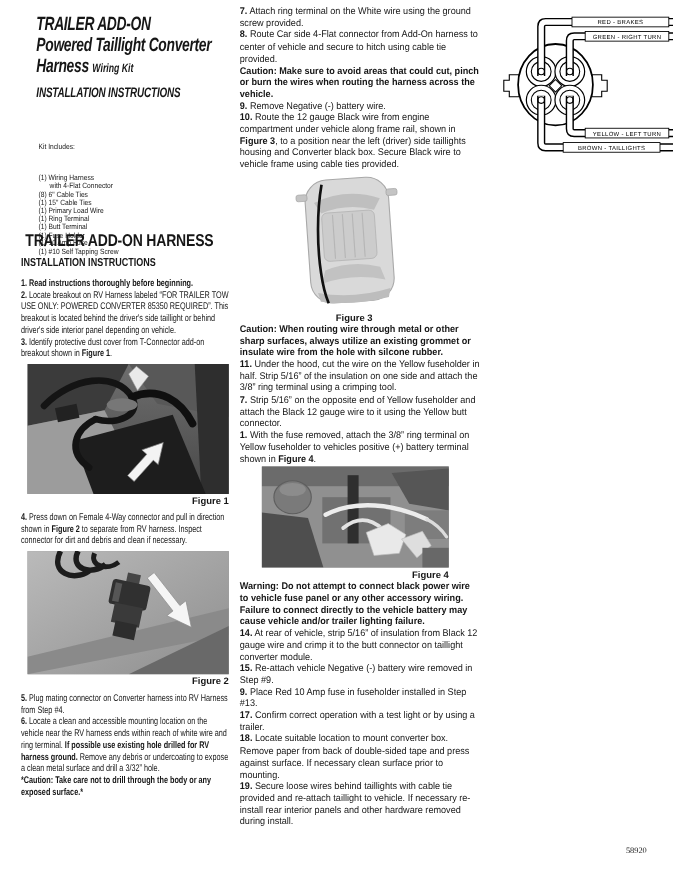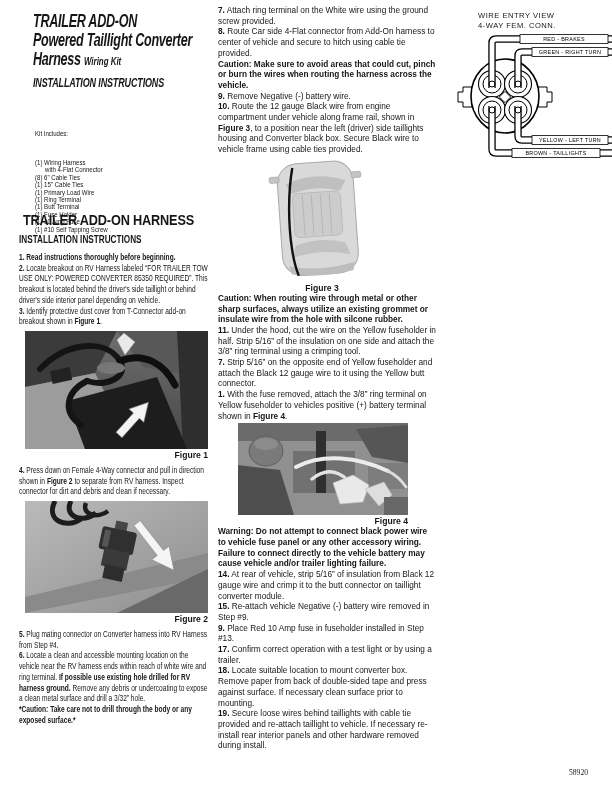--- a/index.html
+++ b/index.html
@@ -213,24 +213,20 @@
         <p><span class="b">14.</span><span> At rear of vehicle, strip 5/16” of insulation from Black 12 gauge wire and crimp it to the butt connector on taillight converter module.</span></p>
         <p><span class="b">15.</span><span> Re-attach vehicle Negative (-) battery wire removed in Step #9.</span></p>
         <p><span class="b">9.</span><span> Place Red 10 Amp fuse in fuseholder installed in Step #13.</span></p>
         <p><span class="b">17.</span><span> Confirm correct operation with a test light or by using a trailer.</span></p>
         <p><span class="b">18.</span><span> Locate suitable location to mount converter box. Remove paper from back of double-sided tape and press against surface. If necessary clean surface prior to mounting.</span></p>
         <p><span class="b">19.</span><span> Secure loose wires behind taillights with cable tie provided and re-attach taillight to vehicle. If necessary re-install rear interior panels and other hardware removed during install.</span></p>
       </div>
   </div>
 
   <div class="wire-diagram">
-    <div class="wd-title">
-      <div>WIRE ENTRY VIEW</div>
-      <div>4-WAY FEM. CONN.</div>
-    </div>
     <svg class="wd-svg" width="162" height="134" viewBox="0 0 162 134" aria-hidden="true">
 
       <path d="M22,54 h-9 v5 h-5 v10 h5 v5 h9 z" fill="#fff" stroke="#000" stroke-width="1"></path>
       <path d="M88,54 h9 v5 h5 v10 h-5 v5 h-9 z" fill="#fff" stroke="#000" stroke-width="1"></path>
 
       <ellipse cx="55" cy="63" rx="34" ry="37" fill="#fff" stroke="#000" stroke-width="1.6"></ellipse>
       <circle cx="42" cy="51" r="13.5" fill="#fff" stroke="#000" stroke-width="1.1"></circle>
       <circle cx="68" cy="51" r="13.5" fill="#fff" stroke="#000" stroke-width="1.1"></circle>
       <circle cx="42" cy="77" r="13.5" fill="#fff" stroke="#000" stroke-width="1.1"></circle>
       <circle cx="68" cy="77" r="13.5" fill="#fff" stroke="#000" stroke-width="1.1"></circle>

